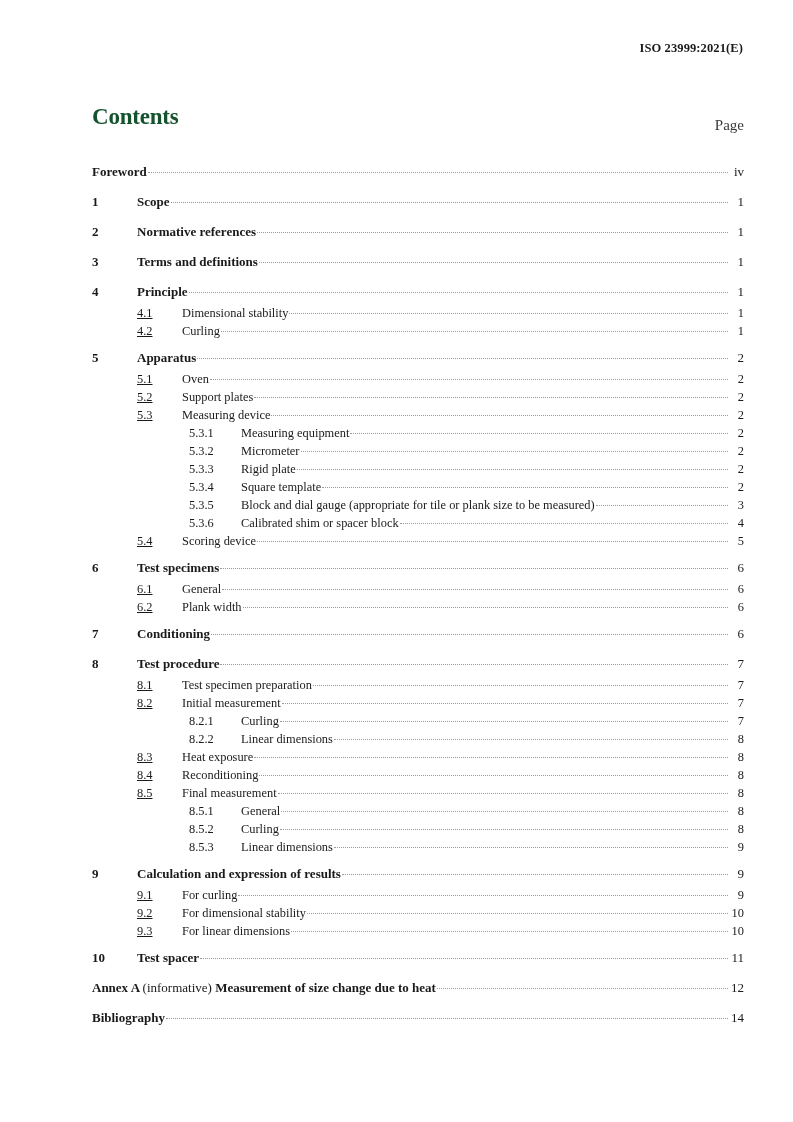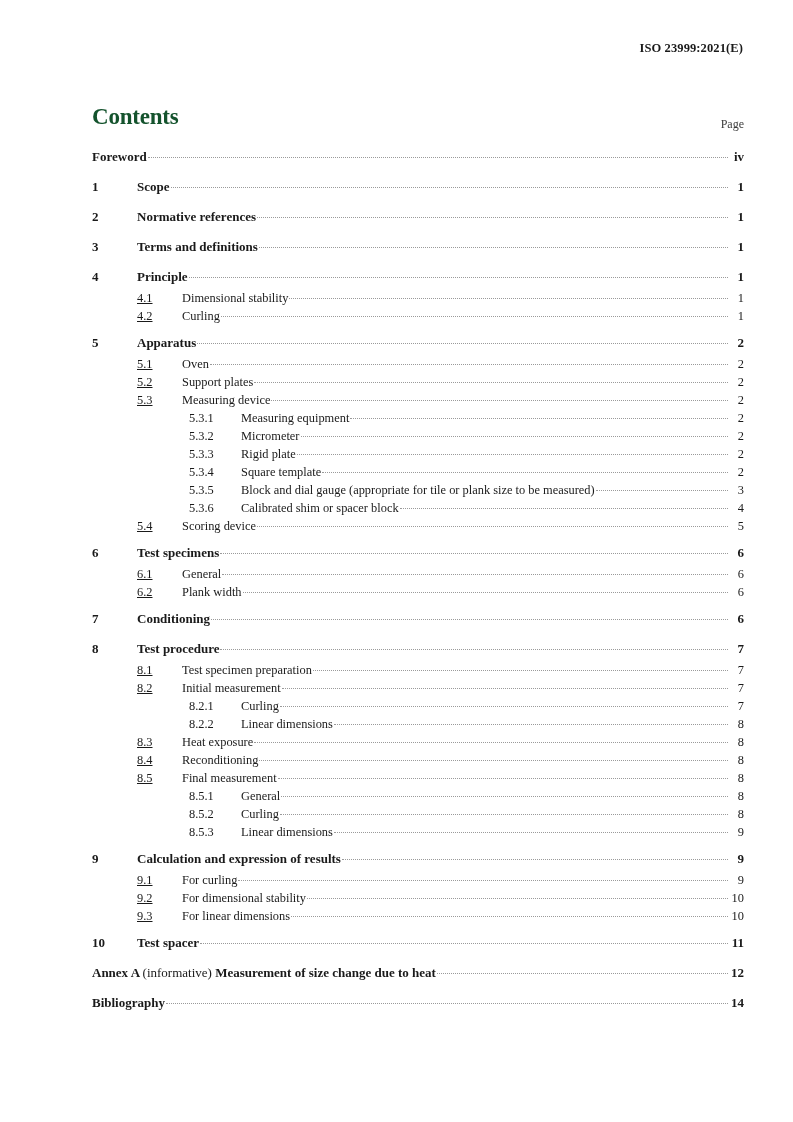--- a/index.html
+++ b/index.html
@@ -55,28 +55,28 @@
     top: 0;
     font-size: 23px;
     font-weight: bold;
     letter-spacing: -0.2px;
     color: #14532d;
   }
   .page-label {
     position: absolute;
     right: 0;
     top: 13px;
-    font-size: 12px;
+    font-size: 15px;
     color: #3a3a3a;
     font-weight: normal;
   }
 
   
   .toc {
-    margin-top: 7px;
+    margin-top: 22px;
   }
 
   .toc-row {
     display: flex;
     align-items: baseline;
     width: 100%;
     line-height: 1.0;
     white-space: nowrap;
   }
 
@@ -141,21 +141,21 @@
     right: 0;
     bottom: 3px;
     border-bottom: 1px dotted #9a9a9a;
   }
 
   .toc-pg {
     flex: 0 0 auto;
     text-align: right;
     min-width: 14px;
     font-size: 13px;
-    font-weight: bold;
+    font-weight: normal;
     color: #1a1a1a;
   }
   .toc-row.lvl2 .toc-pg,
   .toc-row.lvl3 .toc-pg {
     font-size: 12.4px;
     font-weight: normal;
   }
 
   
   .footer {

